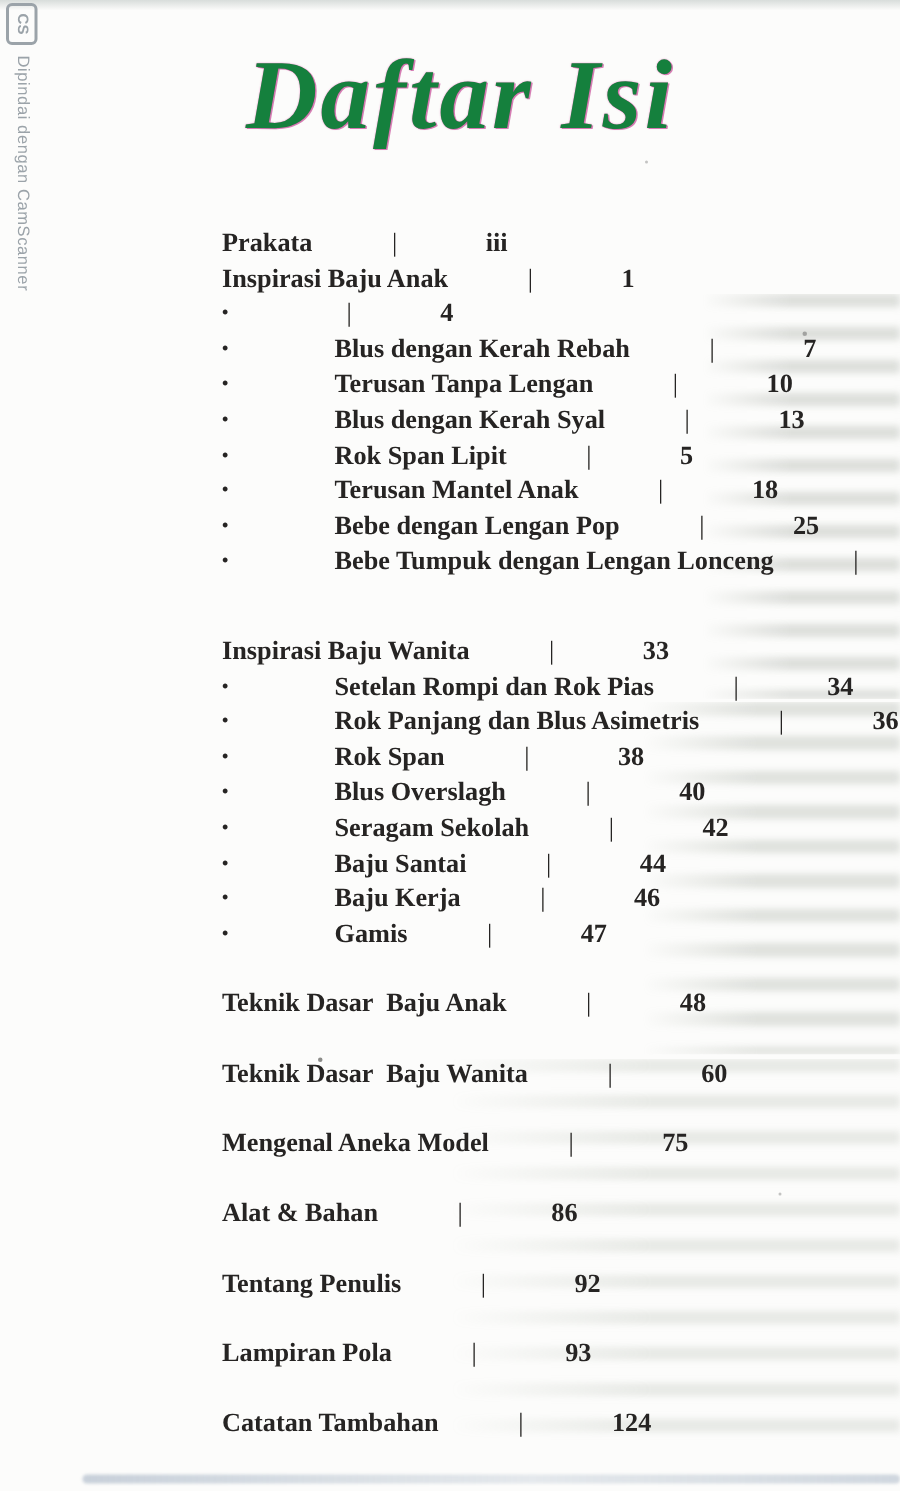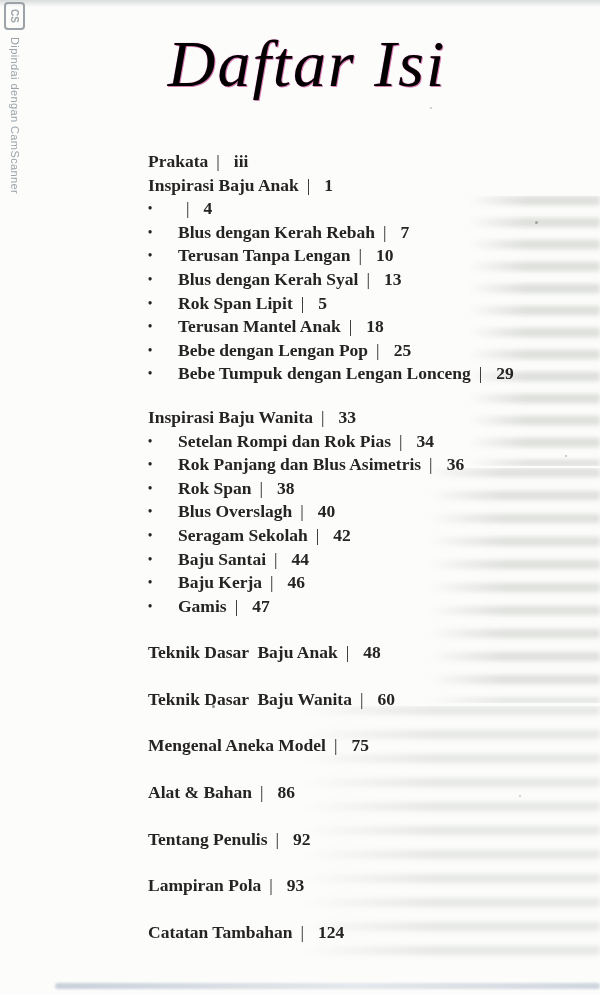--- a/index.html
+++ b/index.html
@@ -50,37 +50,37 @@
     display:inline-flex; align-items:center; justify-content:center;
     width:24px; height:17px;
     border:2px solid #9ba3a9; border-radius:4px;
     font-weight:bold; font-size:10px; letter-spacing:0;
   }
 
   
   .title {
     position:absolute; top:14px; left:0; width:600px;
     text-align:center; padding-left:14px; box-sizing:border-box;
-    font-style:italic; font-weight:400;
+    font-style:italic; font-weight:700;
     font-size:66px; line-height:1.5; letter-spacing:2px;
-    color:#000000;
+    color:#15803d;
     text-shadow:0 0 1px rgba(215,44,150,.75), 1px 1px 0 rgba(183,37,128,.55);
   }
 
   
   .toc {
     position:absolute; left:148px; top:150px; width:440px;
     font-size:17.5px; font-weight:700; line-height:23.6px;
   }
-  .entry { display:flex; align-items:flex-end; height:23.6px; }
+  .entry { display:flex; align-items:flex-end; height:23.6px;gap:45px; }
   .entry .dot { width:30px; font-size:12px; flex:0 0 30px; }
   .entry .label { white-space:pre; }
   .entry .sep { margin:0 10px 0 8px; font-weight:400; }
   .entry .pagenum { margin-left:4px; }
-  .entry.gap-section { margin-top:20px; }
+  .entry.gap-section { margin-top:36px; }
   .entry.gap-wide { margin-top:23px;font-family:Liberation Serif, serif; }
 </style>
 </head>
 <body>
 
 <div class="top-edge"></div>
 <div class="bottom-streak"></div>
 <div class="ghost ghost-1"></div>
 <div class="ghost ghost-2"></div>
 <div class="ghost ghost-3"></div>

